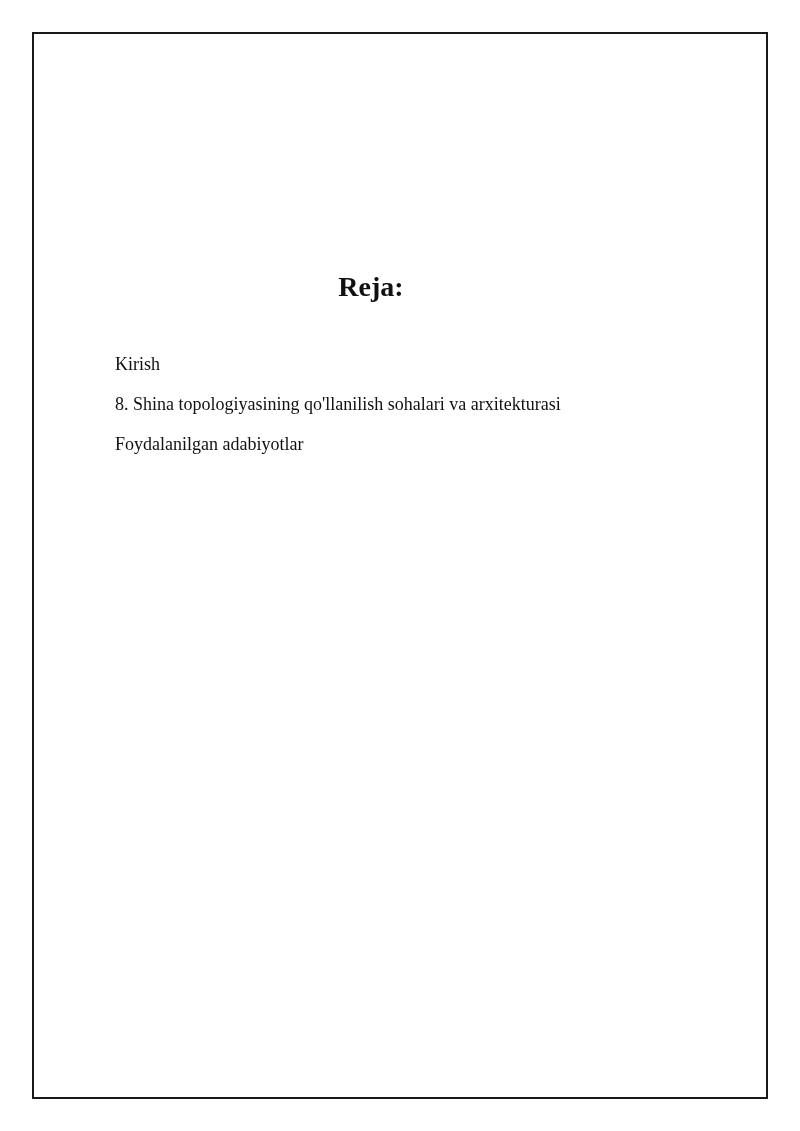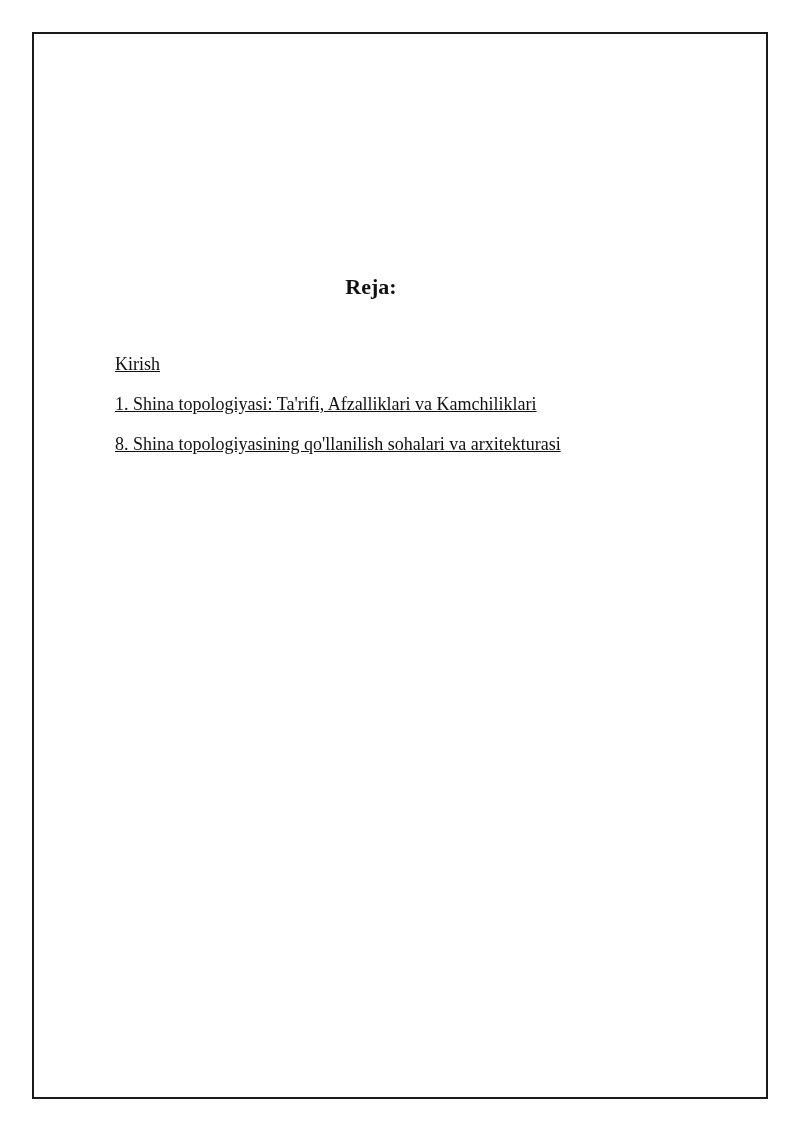--- a/index.html
+++ b/index.html
@@ -24,42 +24,41 @@
       border: 2px solid #1a1a1a;
       box-sizing: content-box;
     }
     .title {
       position: absolute;
       left: 0;
       width: 684px;
       top: 273px;
       text-align: center;
       font-weight: bold;
-      font-size: 22px;
+      font-size: 28px;
       line-height: 28px;
       padding-left: 58px;
       box-sizing: border-box;
     }
     .toc {
       position: absolute;
       left: 115px;
       top: 348px;
       width: 580px;
       font-size: 18px;
     }
     .toc-item {
       line-height: 33px;
       margin-bottom: 7px;
-      text-decoration: underline;
     }
   </style>
 </head>
 <body>
 
 <div class="page-frame"></div>
 
 <div class="title">Reja:</div>
 
 <div class="toc">
   <div class="toc-item">Kirish</div>
-  <div class="toc-item">1. Shina topologiyasi: Ta'rifi, Afzalliklari va Kamchiliklari</div>
   <div class="toc-item">8. Shina topologiyasining qo'llanilish sohalari va arxitekturasi</div>
+  <div class="toc-item">Foydalanilgan adabiyotlar</div>
 </div>
 
 </body></html>

